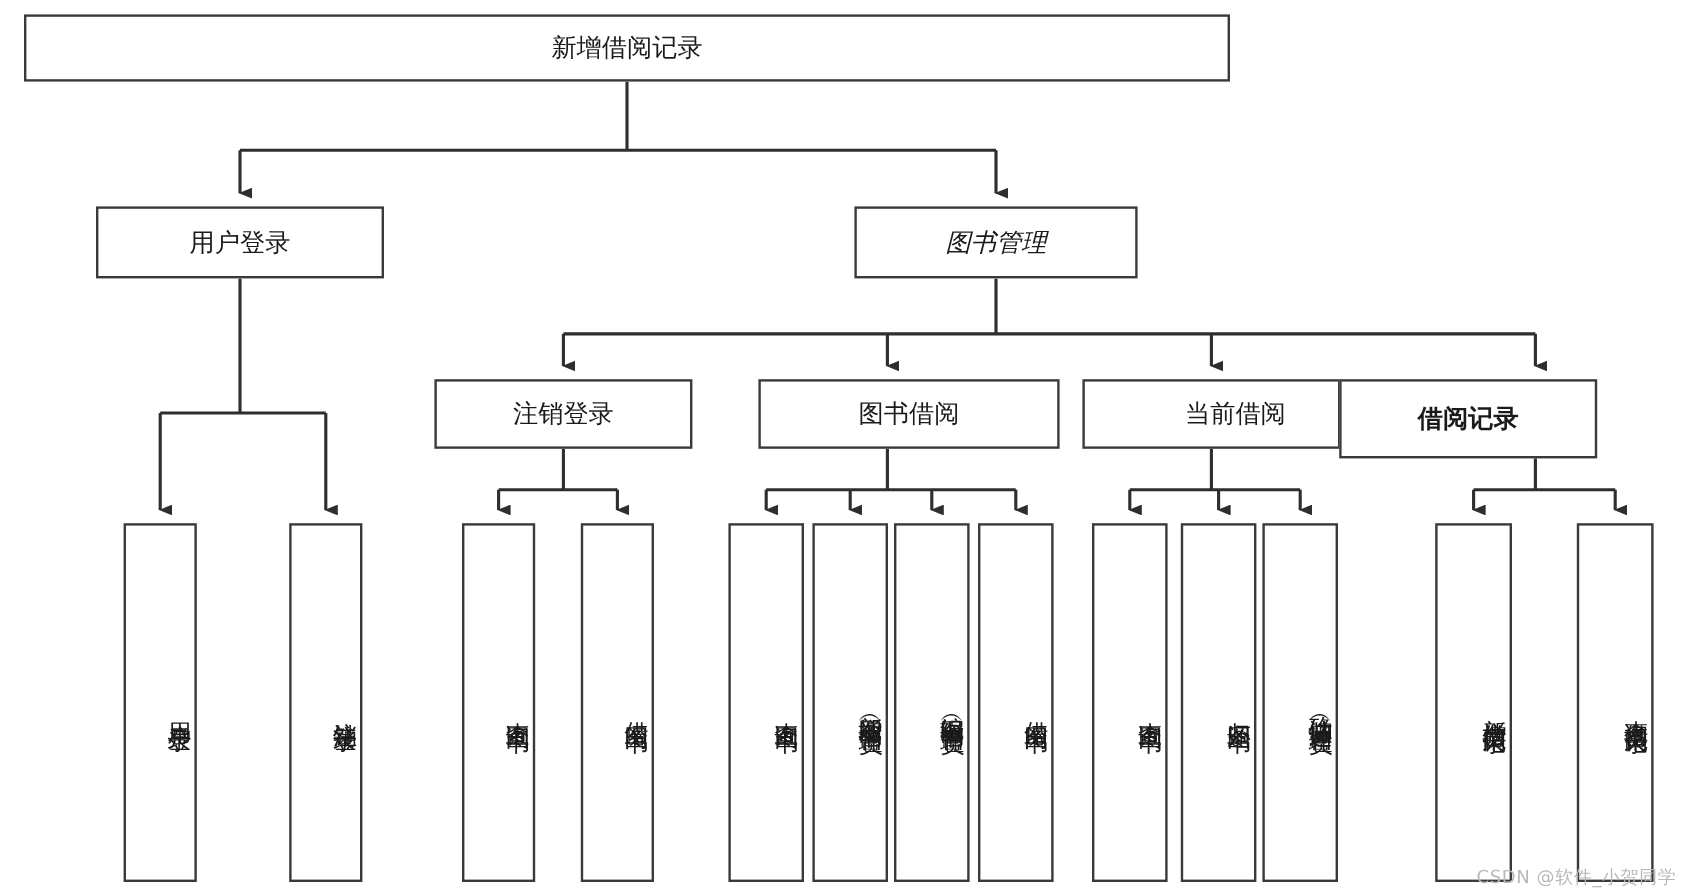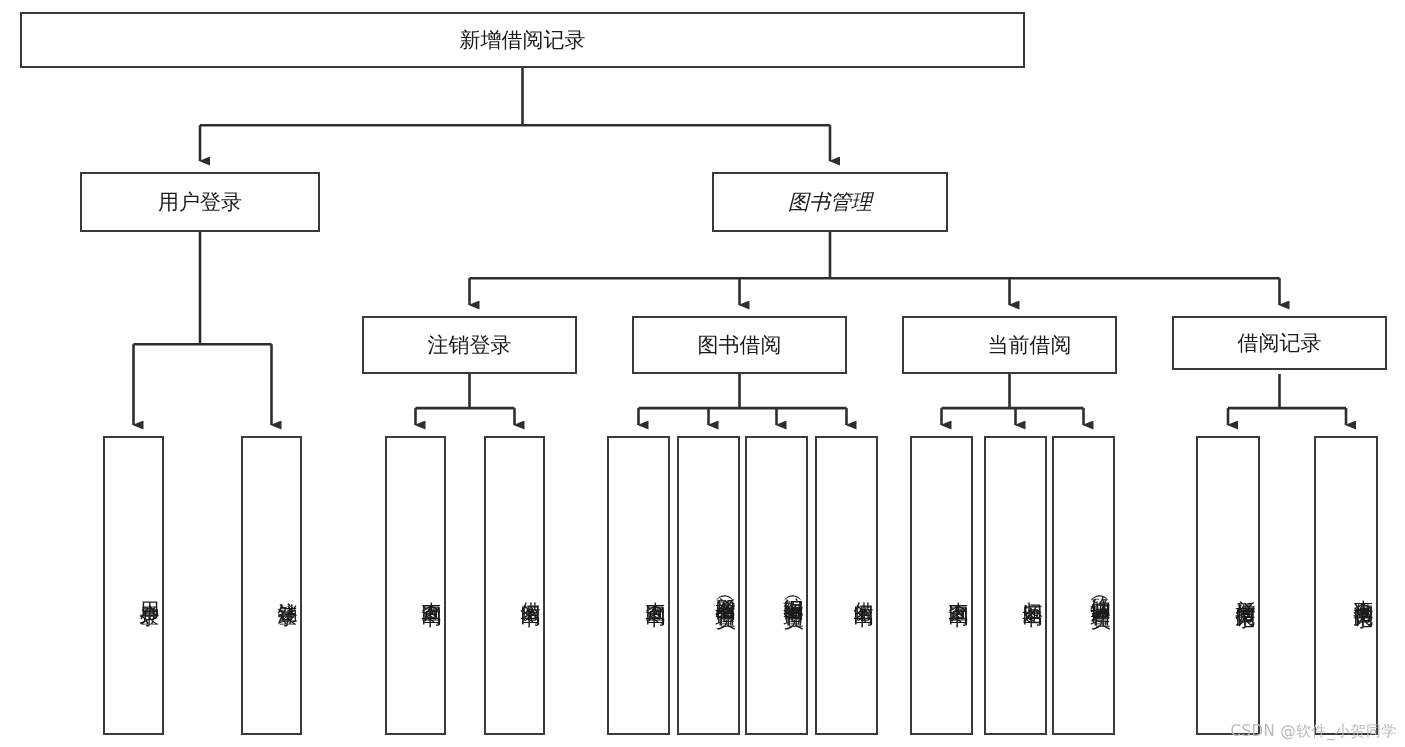--- a/index.html
+++ b/index.html
@@ -119,27 +119,27 @@
       </div>
       <div class="node horiz" style="left: 80px; top: 172px; width: 240px; height: 60px;">
         <span>用户登录</span>
       </div>
       <div class="node horiz" style="left: 712px; top: 172px; width: 236px; height: 60px; font-style: italic;">
         <span>图书管理</span>
       </div>
       <div class="node horiz" style="left: 362px; top: 316px; width: 215px; height: 58px;">
         <span>注销登录</span>
       </div>
-      <div class="node horiz" style="left: 632px; top: 316px; width: 215px; height: 58px;">
+      <div class="node horiz" style="left: 632px; top: 316px; width: 251px; height: 58px;">
         <span>图书借阅</span>
       </div>
       <div class="node horiz" style="left: 902px; top: 316px; width: 215px; height: 58px; padding-left: 40px;">
         <span>当前借阅</span>
       </div>
-      <div class="node horiz" style="left: 1172px; top: 316px; width: 215px; height: 54px;">
+      <div class="node horiz" style="left: 1116px; top: 316px; width: 215px; height: 66px; font-weight: bold;">
         <span>借阅记录</span>
       </div>
       <div class="node vert" style="left: 103px; top: 436px; width: 61px; height: 299px;">
         <span>用户登录</span>
       </div>
       <div class="node vert" style="left: 241px; top: 436px; width: 61px; height: 299px;">
         <span>注销登录</span>
       </div>
       <div class="node vert" style="left: 385px; top: 436px; width: 61px; height: 299px;">
         <span>查询图书</span>

